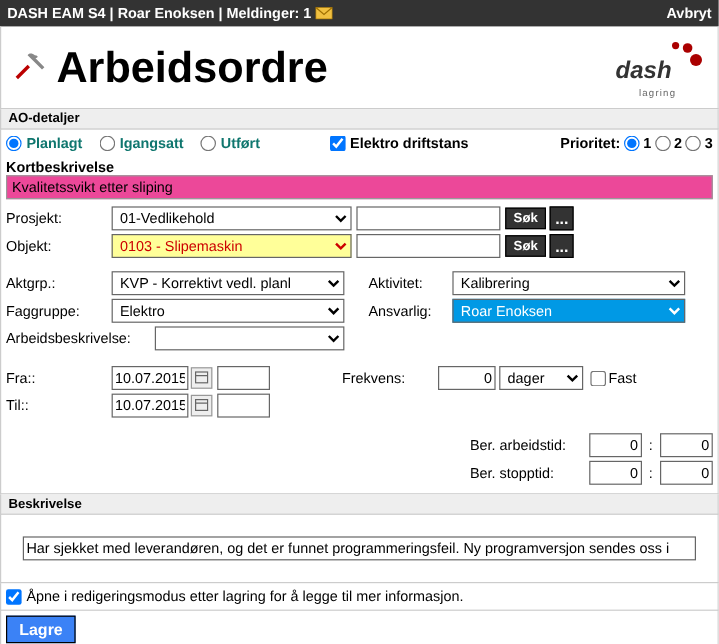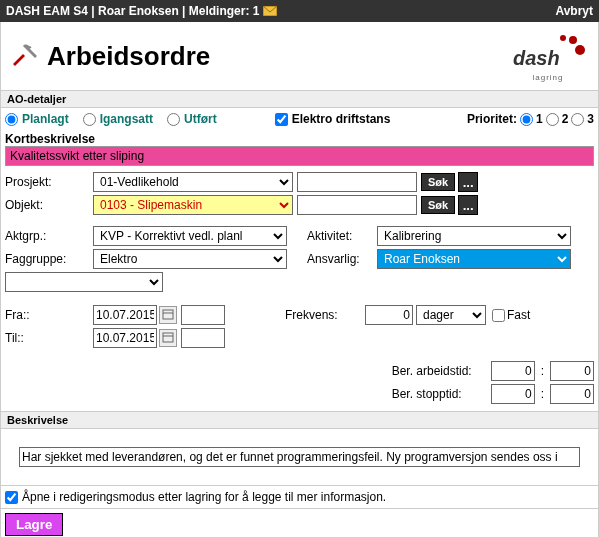--- a/index.html
+++ b/index.html
@@ -1,21 +1,21 @@
 <!DOCTYPE html>
 <html><head>
 <meta charset="utf-8">
 <style>
   * { box-sizing: border-box; margin: 0; padding: 0; }
   body { font-family: Arial, sans-serif; font-size: 12px; background: #fff; width: 599px; }
   .titlebar { background: #333; color: #fff; height: 22px; display: flex; align-items: center; padding: 0 6px; font-weight: bold; }
   .titlebar .spacer { flex: 1; }
   .mail-icon { width: 14px; height: 10px; margin-left: 4px; }
   .header { border: 1px solid #ccc; border-top: none; display: flex; align-items: center; padding: 8px 10px; }
-  .header h1 { font-size: 26px; font-weight: bold; margin-left: 8px; }
+  .header h1 { font-size: 36px; font-weight: bold; margin-left: 8px; }
   .tool-icon { width: 28px; height: 28px; }
   .logo-area { margin-left: auto; text-align: center; }
   .logo-svg { width: 80px; height: 40px; }
   .logo-text { font-size: 8px; color: #666; letter-spacing: 1px; }
   .section-hdr { background: #eee; border: 1px solid #ccc; border-top: none; padding: 2px 6px; font-weight: bold; font-size: 11px; }
   .panel { border: 1px solid #ccc; border-top: none; padding: 4px; }
   .row { display: flex; align-items: center; margin-bottom: 3px; }
   .status-row { display: flex; align-items: center; gap: 4px; font-weight: bold; }
   .status-row label { margin-right: 10px; }
   .red { color: #0f766e; }
@@ -37,21 +37,21 @@
   .num-in { width: 44px; text-align: right; }
   .freq-num { width: 48px; text-align: right; }
   .sel-unit { width: 70px; margin-left: 3px; }
   .gap { height: 10px; }
   .flex-right { display: flex; justify-content: flex-end; align-items: center; gap: 3px; margin-bottom: 3px; }
   .flex-right .lbl-r { width: 96px; text-align: left; }
   .txt-desc { width: 100%; border: 1px solid #999; padding: 2px 4px; font-size: 12px; font-family: inherit; height: 20px; }
   .chk-row { display: flex; align-items: center; padding: 4px; }
   .chk-row label { margin-left: 4px; }
   .lagre-area { padding: 4px; border: 1px solid #ccc; border-top: none; }
-  .btn-lagre { background: #d946ef; color: #fff; border: 1px solid #000; padding: 3px 10px; font-weight: bold; cursor: pointer; }
+  .btn-lagre { background: #3b82f6; color: #fff; border: 1px solid #000; padding: 3px 10px; font-weight: bold; cursor: pointer; }
   .colon { margin: 0 3px; }
 </style>
 </head>
 <body>
 
 <div class="titlebar">
   <span>DASH EAM S4 | Roar Enoksen | Meldinger: 1</span>
   <svg class="mail-icon" viewBox="0 0 14 10">
       <rect x="0" y="0" width="14" height="10" fill="#f0c040" stroke="#a07000"></rect>
       <path d="M0 0 L7 6 L14 0" fill="none" stroke="#a07000"></path>
@@ -132,20 +132,21 @@
   </div>
 
   <div class="row">
     <span class="lbl">Faggruppe:</span>
     <select class="sel-half"><option>Elektro</option></select>
     <span class="lbl2">Ansvarlig:</span>
     <select class="sel-half blue"><option>Roar Enoksen</option></select>
   </div>
 
   <div class="row">
+    <span style="width:124px">Arbeidsbeskrivelse:</span>
     <select style="width:158px"><option></option></select>
   </div>
 
   <div class="gap"></div>
 
   <div class="row">
     <span class="lbl">Fra::</span>
     <input type="text" class="date-in" value="10.07.2015" style="">
     <button class="cal-btn"><svg width="12" height="12" viewBox="0 0 12 12">
           <rect x="1" y="2" width="10" height="9" fill="none" stroke="#666"></rect>

